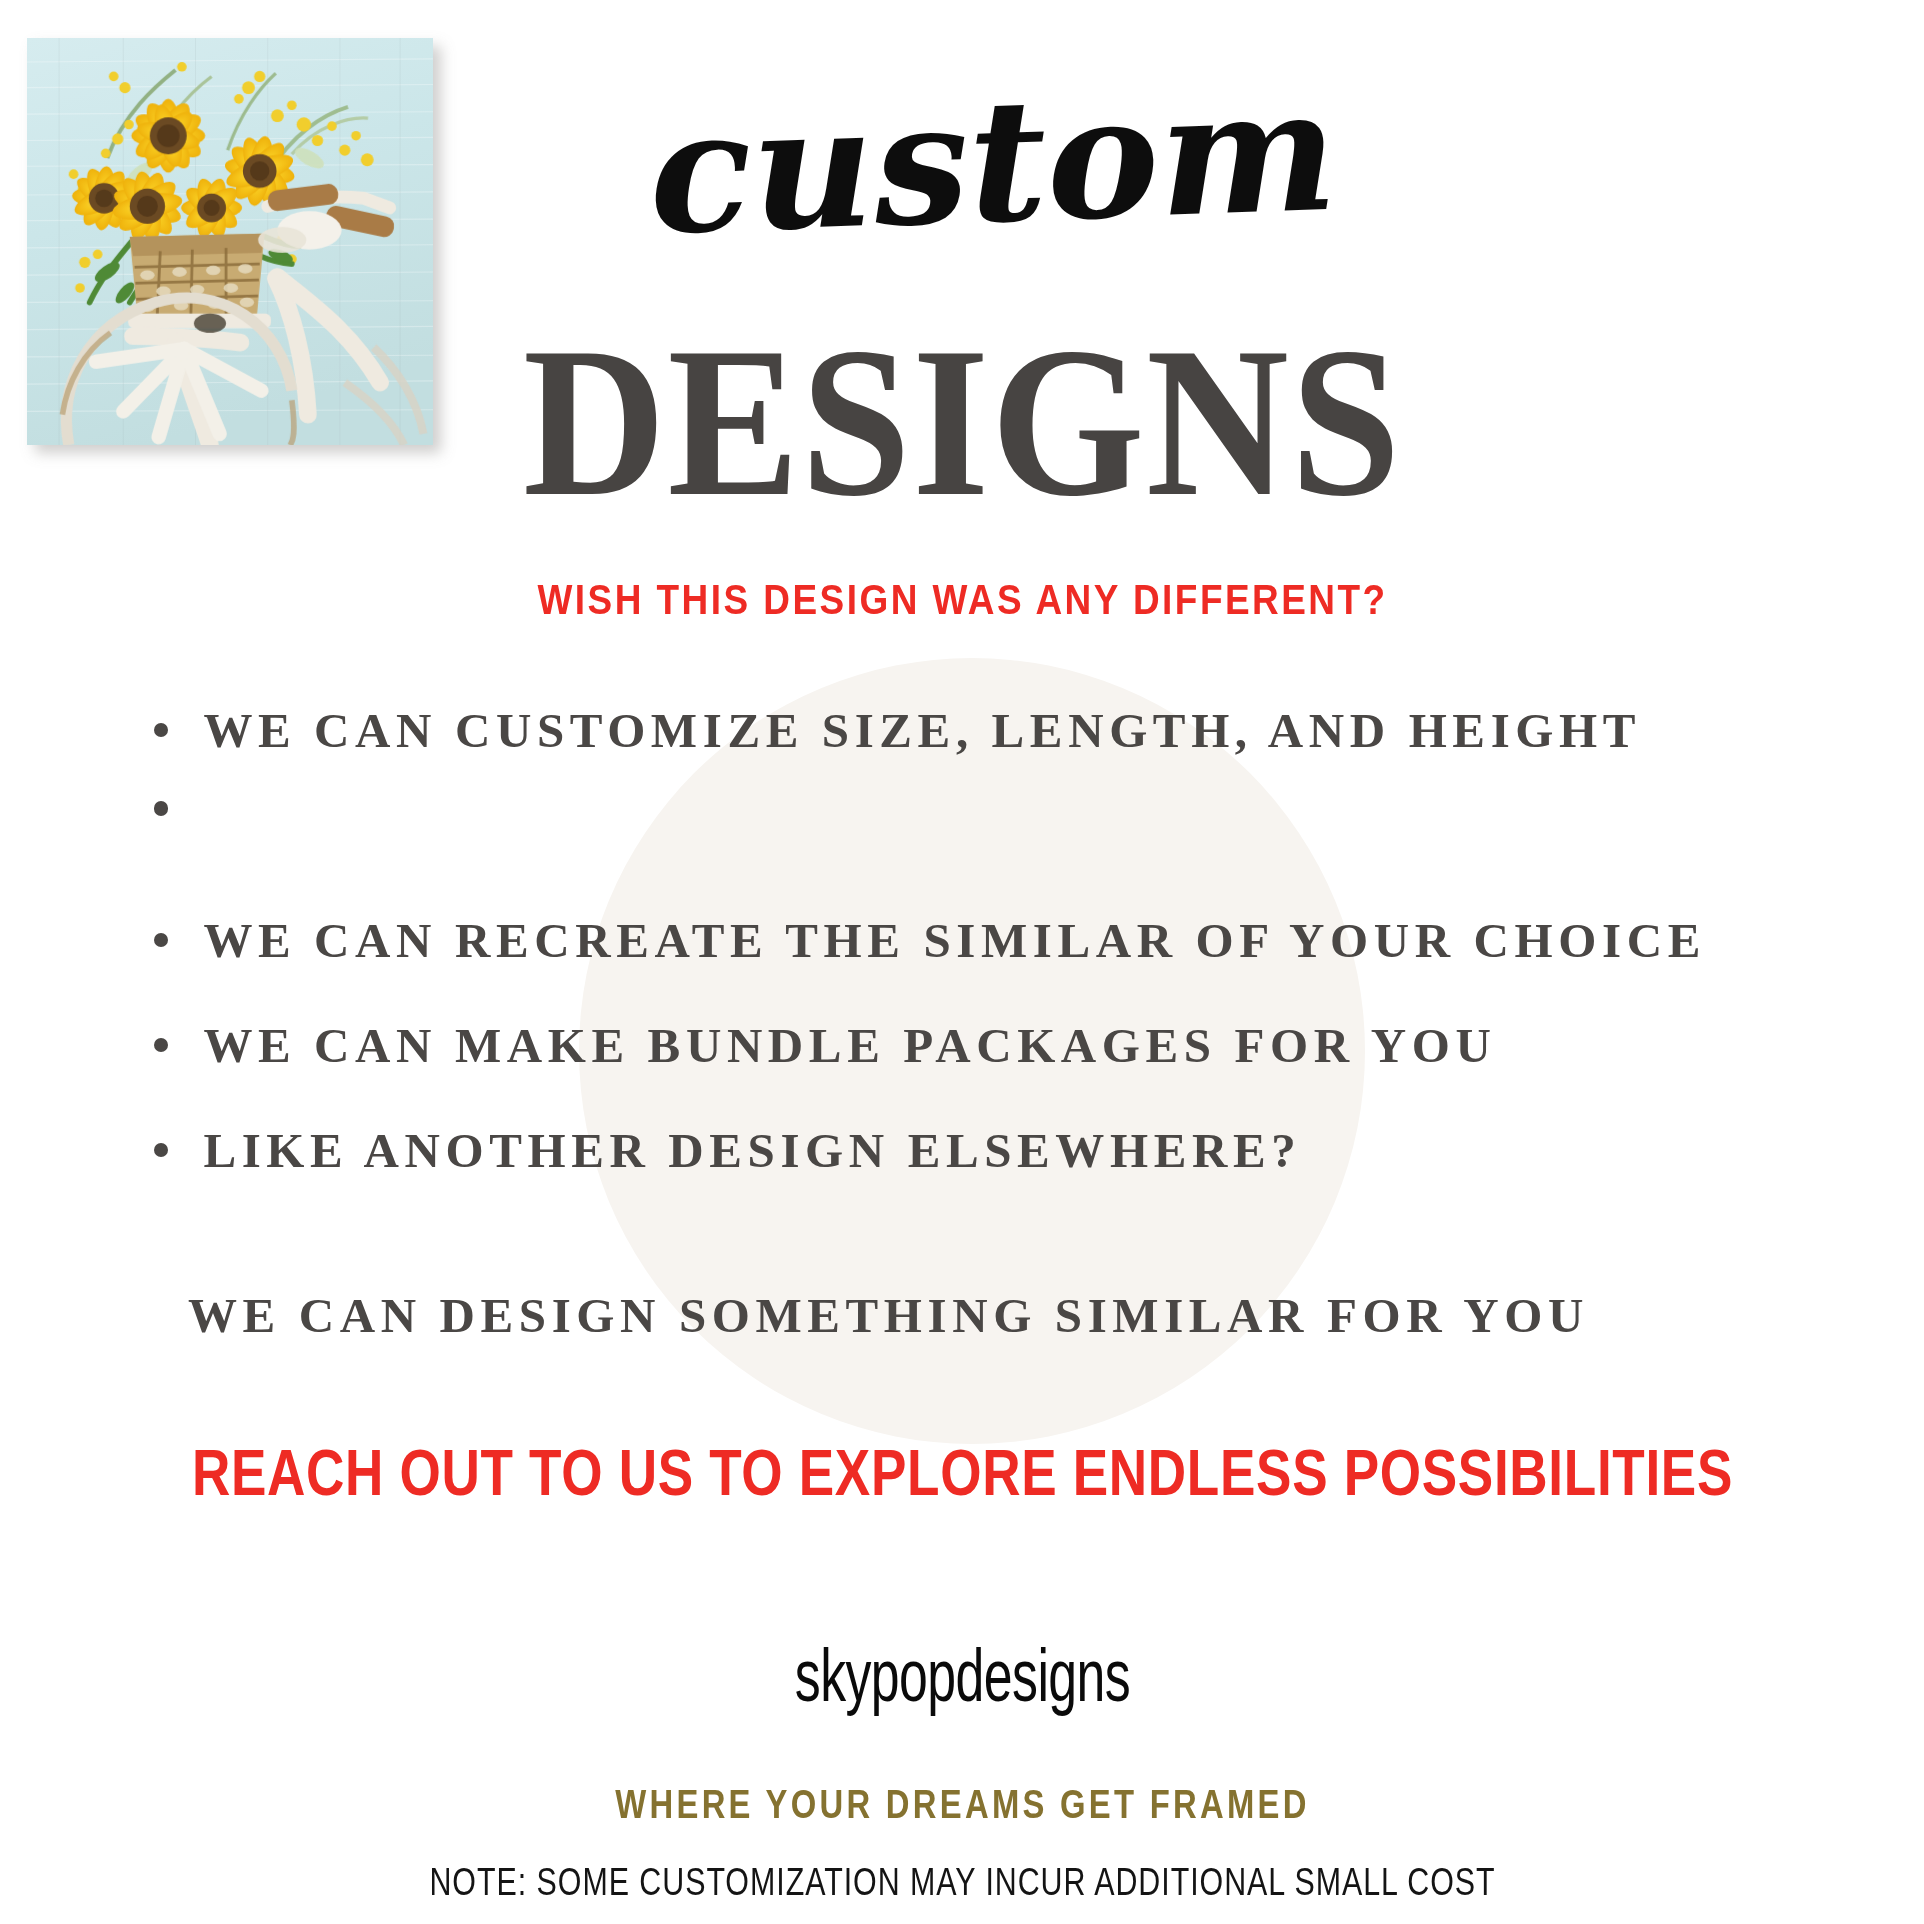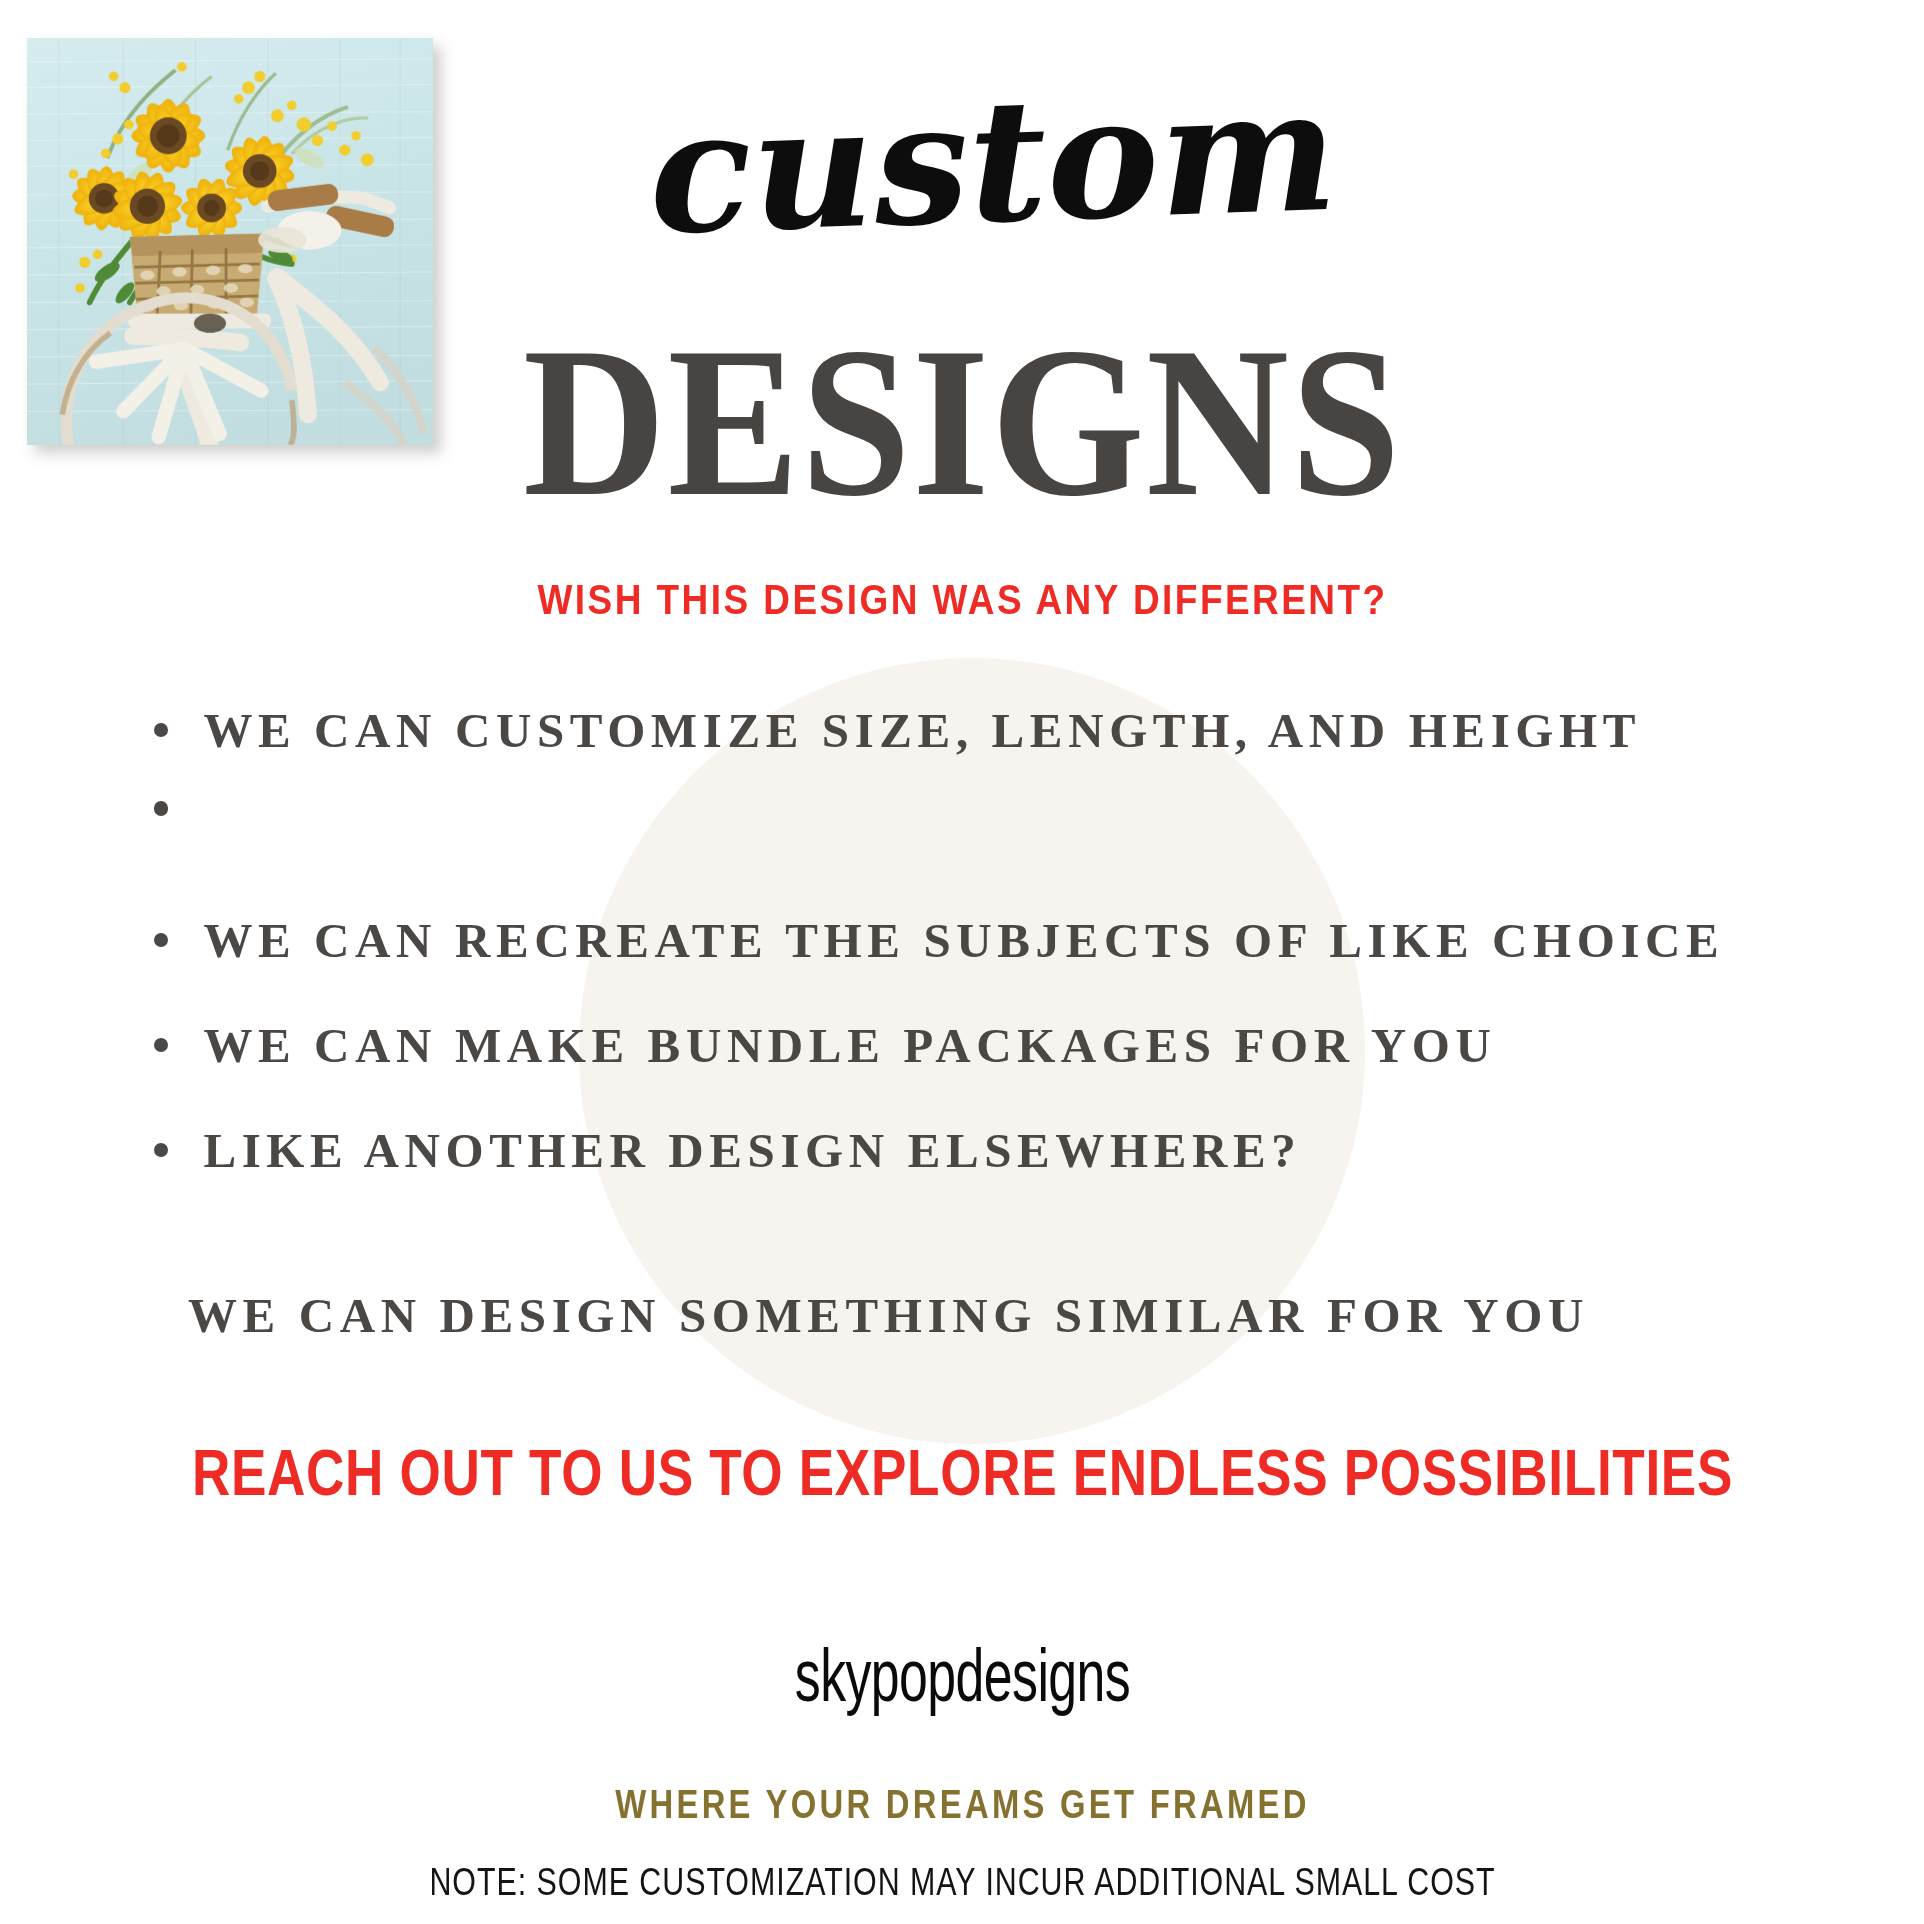--- a/index.html
+++ b/index.html
@@ -466,21 +466,21 @@
   <ul class="bullets">
     <li class="bullet-row">
       <span class="bullet-dot"></span>
       <span class="bullet-text">WE CAN CUSTOMIZE SIZE, LENGTH, AND HEIGHT</span>
     </li>
     <li class="bullet-row">
       <span class="bullet-dot"></span>
     </li>
     <li class="bullet-row">
       <span class="bullet-dot"></span>
-      <span class="bullet-text">WE CAN RECREATE THE SUBJECTS OF LIKE CHOICE</span>
+      <span class="bullet-text">WE CAN RECREATE THE SIMILAR OF YOUR CHOICE</span>
     </li>
     <li class="bullet-row">
       <span class="bullet-dot"></span>
       <span class="bullet-text">WE CAN MAKE BUNDLE PACKAGES FOR YOU</span>
     </li>
     <li class="bullet-row">
       <span class="bullet-dot"></span>
       <span class="bullet-text">LIKE ANOTHER DESIGN ELSEWHERE?</span>
     </li>
   </ul>

